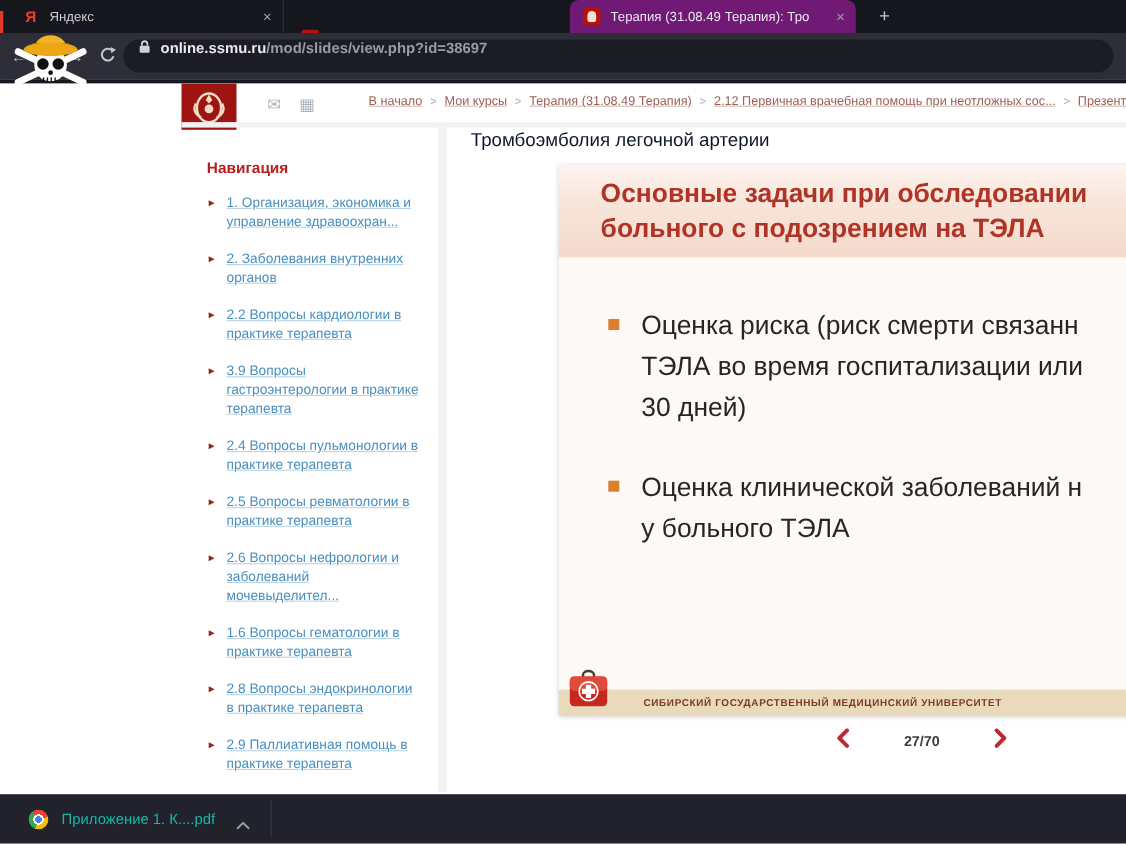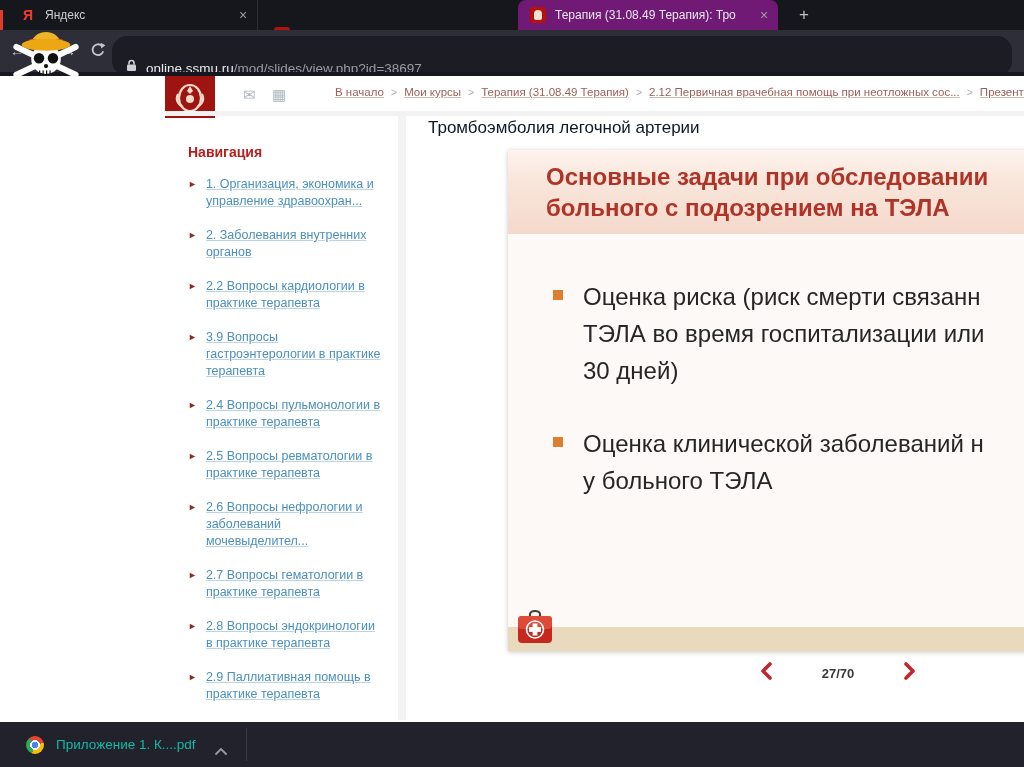--- a/index.html
+++ b/index.html
@@ -21,21 +21,21 @@
   .ssmu-fav { width:16px; height:16px; background:#b5120e; border-radius:3px; position:relative; flex:none; }
   .ssmu-fav::after { content:""; position:absolute; left:4px; top:3px; width:8px; height:10px; background:#f1e3d4; border-radius:4px 4px 2px 2px; }
   .newtab { left:792px; top:4px; width:24px; height:22px; color:#c0c1c7; font-size:17px; text-align:center; line-height:22px; }
 
   .toolbar { top:30px; left:0; width:1024px; height:42px; background:#2e2e38; }
   .toolbar-sep { top:72px; left:0; width:1024px; height:4px; background:#17171f; }
   .nav-arrow { top:43px; font-size:14px; color:#c0c1c7; z-index:4; }
   .arrow-back { left:10px; } .arrow-fwd { left:62px; }
   .refresh { left:90px; top:42px; z-index:4; }
   .skull-wrap { left:2px; top:26px; width:88px; height:54px; z-index:5; }
-  .urlbar { left:112px; top:36px; width:900px; height:40px; background:#1c1c24; border-radius:15px; display:flex; align-items:flex-end; padding:0 14px; }
+  .urlbar { left:112px; top:36px; width:900px; height:30px; background:#1c1c24; border-radius:15px; display:flex; align-items:flex-start; padding:0 14px;font-weight:bold; }
   .url-text { font-size:13.5px; margin-left:9px; white-space:nowrap; overflow:hidden; }
   .url-domain { color:#e8e9ee; } .url-path { color:#9a9aa4; }
 
   
   .page { top:76px; left:0; width:1024px; height:646px; background:#fff; }
   .uni-logo { left:165px; top:76px; width:50px; height:42px; background:#9e1410; }
   .hdr-ico { top:86px; font-size:15px; color:#a9b6c2; }
   .ico-mail { left:243px; } .ico-grid { left:272px; }
   .breadcrumb { left:335px; top:86px; width:689px; overflow:hidden; white-space:nowrap; font-size:11.5px; color:#999; }
   .crumb { color:#9a5f55; text-decoration:underline; text-decoration-color:rgba(154,95,85,.45); }
@@ -190,21 +190,21 @@
   <div class="nav-item">
     <span class="nav-bullet">►</span>
     <span class="nav-link">2.5 Вопросы ревматологии в практике терапевта</span>
   </div>
   <div class="nav-item">
     <span class="nav-bullet">►</span>
     <span class="nav-link">2.6 Вопросы нефрологии и заболеваний мочевыделител...</span>
   </div>
   <div class="nav-item">
     <span class="nav-bullet">►</span>
-    <span class="nav-link">2.7 Вопросы гематологии в практике терапевта</span>
+    <span class="nav-link">1.6 Вопросы гематологии в практике терапевта</span>
   </div>
   <div class="nav-item">
     <span class="nav-bullet">►</span>
     <span class="nav-link">2.8 Вопросы эндокринологии в практике терапевта</span>
   </div>
   <div class="nav-item">
     <span class="nav-bullet">►</span>
     <span class="nav-link">2.9 Паллиативная помощь в практике терапевта</span>
   </div>
 </div>
@@ -237,20 +237,21 @@
     <span class="bag">
       <svg width="40" height="36" viewBox="0 0 40 36">
         <path d="M15 8 v-2.5 a5 3.5 0 0 1 10 0 V8" stroke="#4a3a32" stroke-width="2.2" fill="none"></path>
         <rect x="3" y="7" width="34" height="27" rx="4" fill="#c4281e"></rect>
         <rect x="3" y="7" width="34" height="13" rx="4" fill="#e04a38"></rect>
         <circle cx="20" cy="20.5" r="8.5" fill="none" stroke="#fff" stroke-width="1.6"></circle>
         <rect x="17.6" y="14.5" width="4.8" height="12" fill="#fff"></rect>
         <rect x="14" y="18.1" width="12" height="4.8" fill="#fff"></rect>
       </svg>
     </span>
+    <span class="footer-text">СИБИРСКИЙ ГОСУДАРСТВЕННЫЙ МЕДИЦИНСКИЙ УНИВЕРСИТЕТ</span>
   </div>
 </div>
 
 <div class="abs pager">
   <span>
     <svg width="12" height="18" viewBox="0 0 12 18">
         <path d="M10 2 L3 9 L10 16" stroke="#c2262e" stroke-width="3.6" fill="none" stroke-linecap="round" stroke-linejoin="round"></path>
       </svg>
   </span>
   <span class="pager-label">27/70</span>

